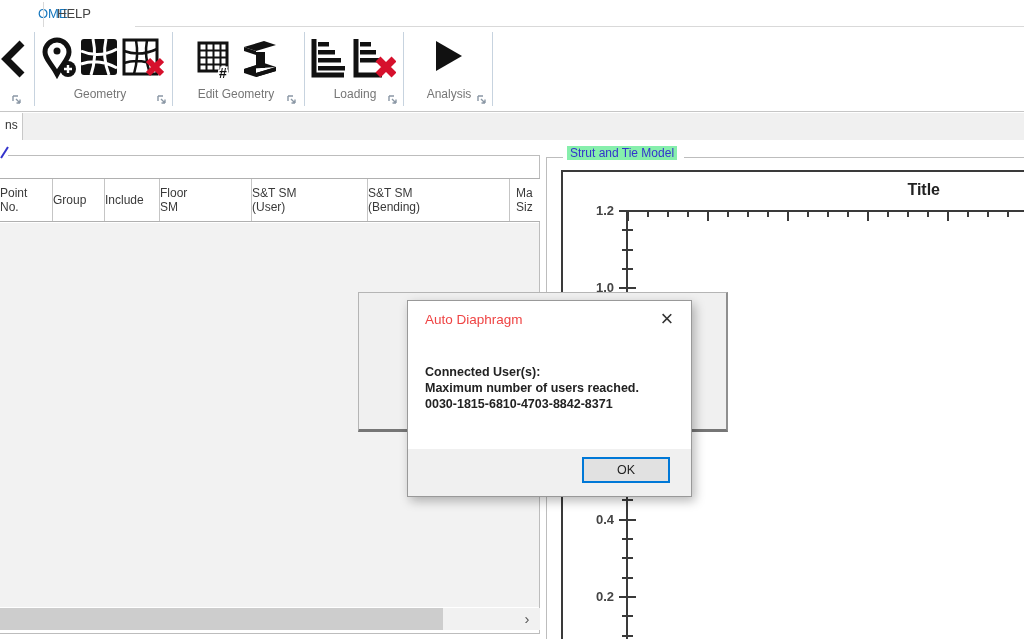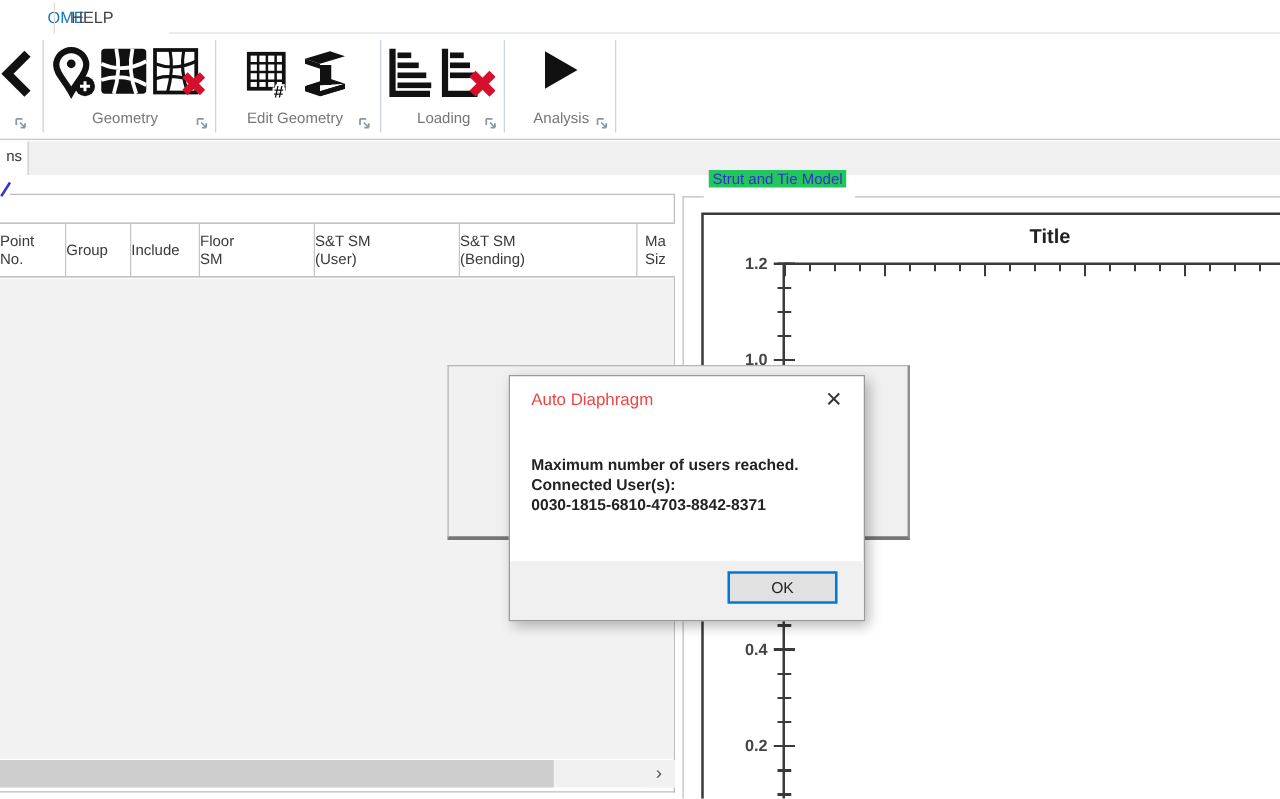--- a/index.html
+++ b/index.html
@@ -39,28 +39,28 @@
         justify-content:center; font-size:12px; color:#3a3a3a;
         border-right:1px solid #c5c5c5; line-height:14px; overflow:hidden; }
   .tbody-empty { left:0; top:223px; width:539px; height:384px; background:#f2f2f2; }
 
   .hscroll { left:0; top:608px; width:540px; height:22px; background:#f1f1f1; }
   .hthumb { left:0; top:0; width:443px; height:22px; background:#cdcdcd; }
   .hbtn { left:516px; top:0; width:22px; height:22px; background:#f1f1f1; text-align:center;
           font-size:15px; line-height:21px; color:#555; cursor:pointer; }
 
   
-  .rgb-label { left:567px; top:136px; font-size:12px; color:#3333cc; background:#22c55e; padding:0 3px; z-index:2; }
+  .rgb-label { left:567px; top:146px; font-size:12px; color:#3333cc; background:#86efac; padding:0 3px; z-index:2; }
   .rgb-top-a { left:546px; top:157px; width:17px; height:1px; background:#bdbdbd; }
   .rgb-top-b { left:684px; top:157px; width:340px; height:1px; background:#bdbdbd; }
   .rgb-left { left:546px; top:157px; width:1px; height:482px; background:#bdbdbd; }
 
   
   .chart-box { left:561px; top:170px; width:473px; height:479px; background:#fff; border:2px solid #3a3a3a; z-index:1; }
-  .chart-title { left:740px; top:181px; width:200px; text-align:center; font-size:16px; font-weight:bold; color:#222; z-index:1; }
+  .chart-title { left:740px; top:181px; width:200px; text-align:right; font-size:16px; font-weight:bold; color:#222; z-index:1; }
   .yaxis { left:626px; top:211px; width:2px; height:428px; background:#3a3a3a; z-index:1; }
   .xaxis-top { left:627px; top:210px; width:407px; height:2px; background:#3a3a3a; z-index:1; }
   .yticks-minor { left:622px; top:210px; width:11px; height:429px; z-index:1;
     background:repeating-linear-gradient(to bottom,#3a3a3a 0 2px,transparent 2px 19.3px); }
   .yticks-major { left:619px; top:210px; width:17px; height:429px; z-index:1;
     background:repeating-linear-gradient(to bottom,#3a3a3a 0 2px,transparent 2px 77.2px); }
   .xticks-minor { left:627px; top:212px; width:407px; height:5px; z-index:1;
     background:repeating-linear-gradient(to right,#3a3a3a 0 2px,transparent 2px 20px); }
   .xticks-major { left:627px; top:212px; width:407px; height:9px; z-index:1;
     background:repeating-linear-gradient(to right,#3a3a3a 0 2px,transparent 2px 80px); }
@@ -277,22 +277,22 @@
   <div class="abs ytick-label" style="top:435px">0.6</div>
   <div class="abs ytick-label" style="top:513px">0.4</div>
   <div class="abs ytick-label" style="top:590px">0.2</div>
 
   <div class="abs back-panel"></div>
 
   <div class="abs dialog">
     <div class="dlg-title">Auto Diaphragm</div>
     <div class="dlg-close">×</div>
     <div class="dlg-body">
+      <div>Connected User(s):</div>
       <div>Maximum number of users reached.</div>
-      <div>Connected User(s):</div>
       <div>0030-1815-6810-4703-8842-8371</div>
     </div>
     <div class="dlg-footer">
       <button class="ok-btn">OK</button>
     </div>
   </div>
 
 </div>
 
 </body></html>

